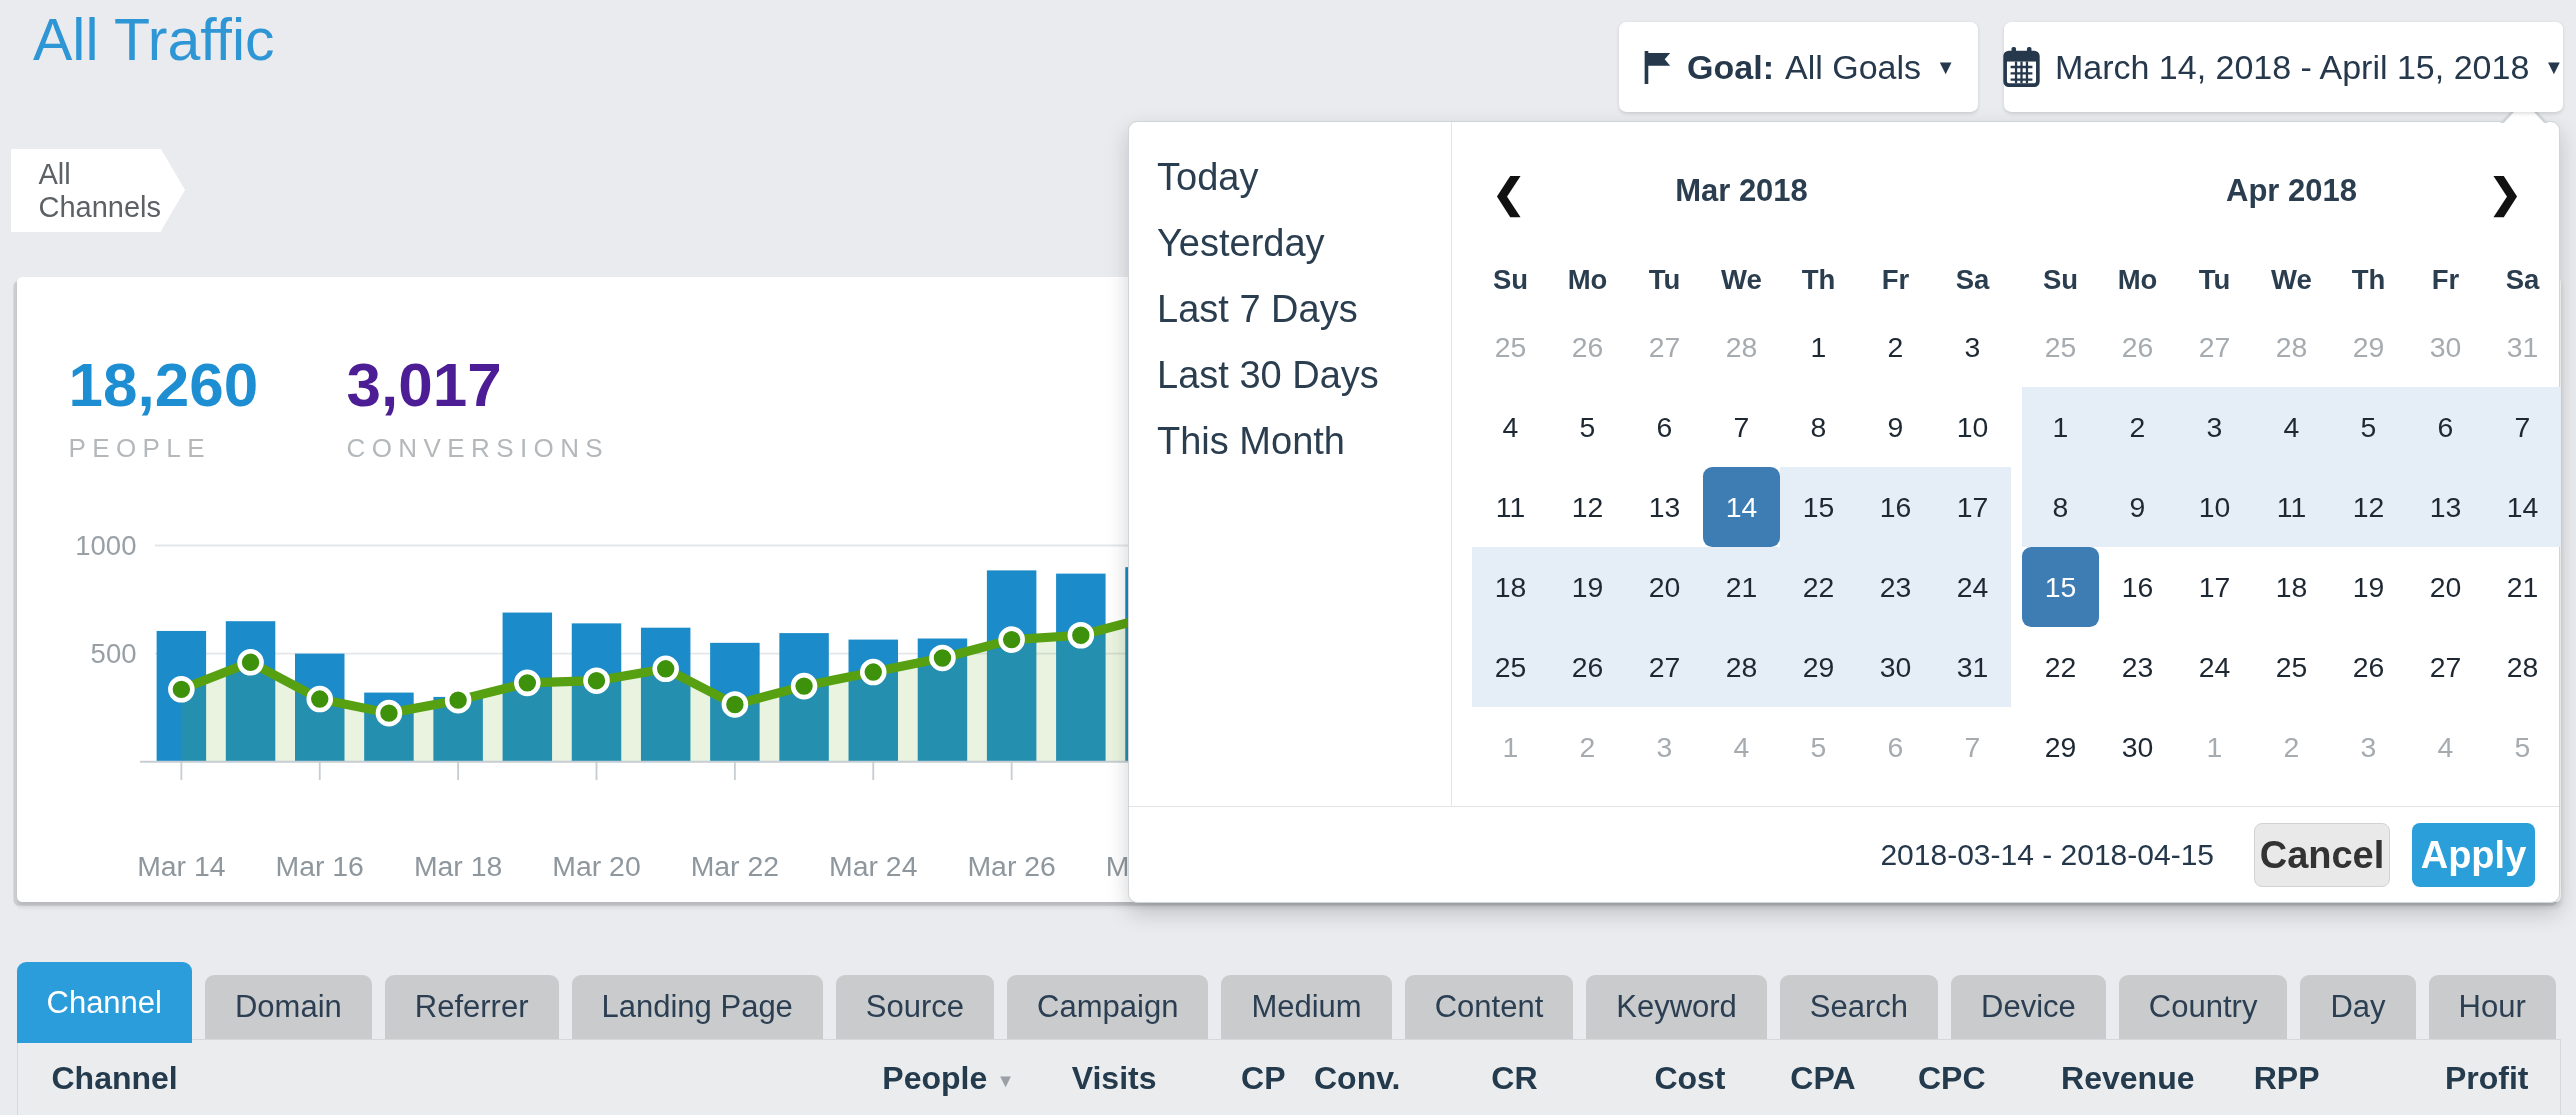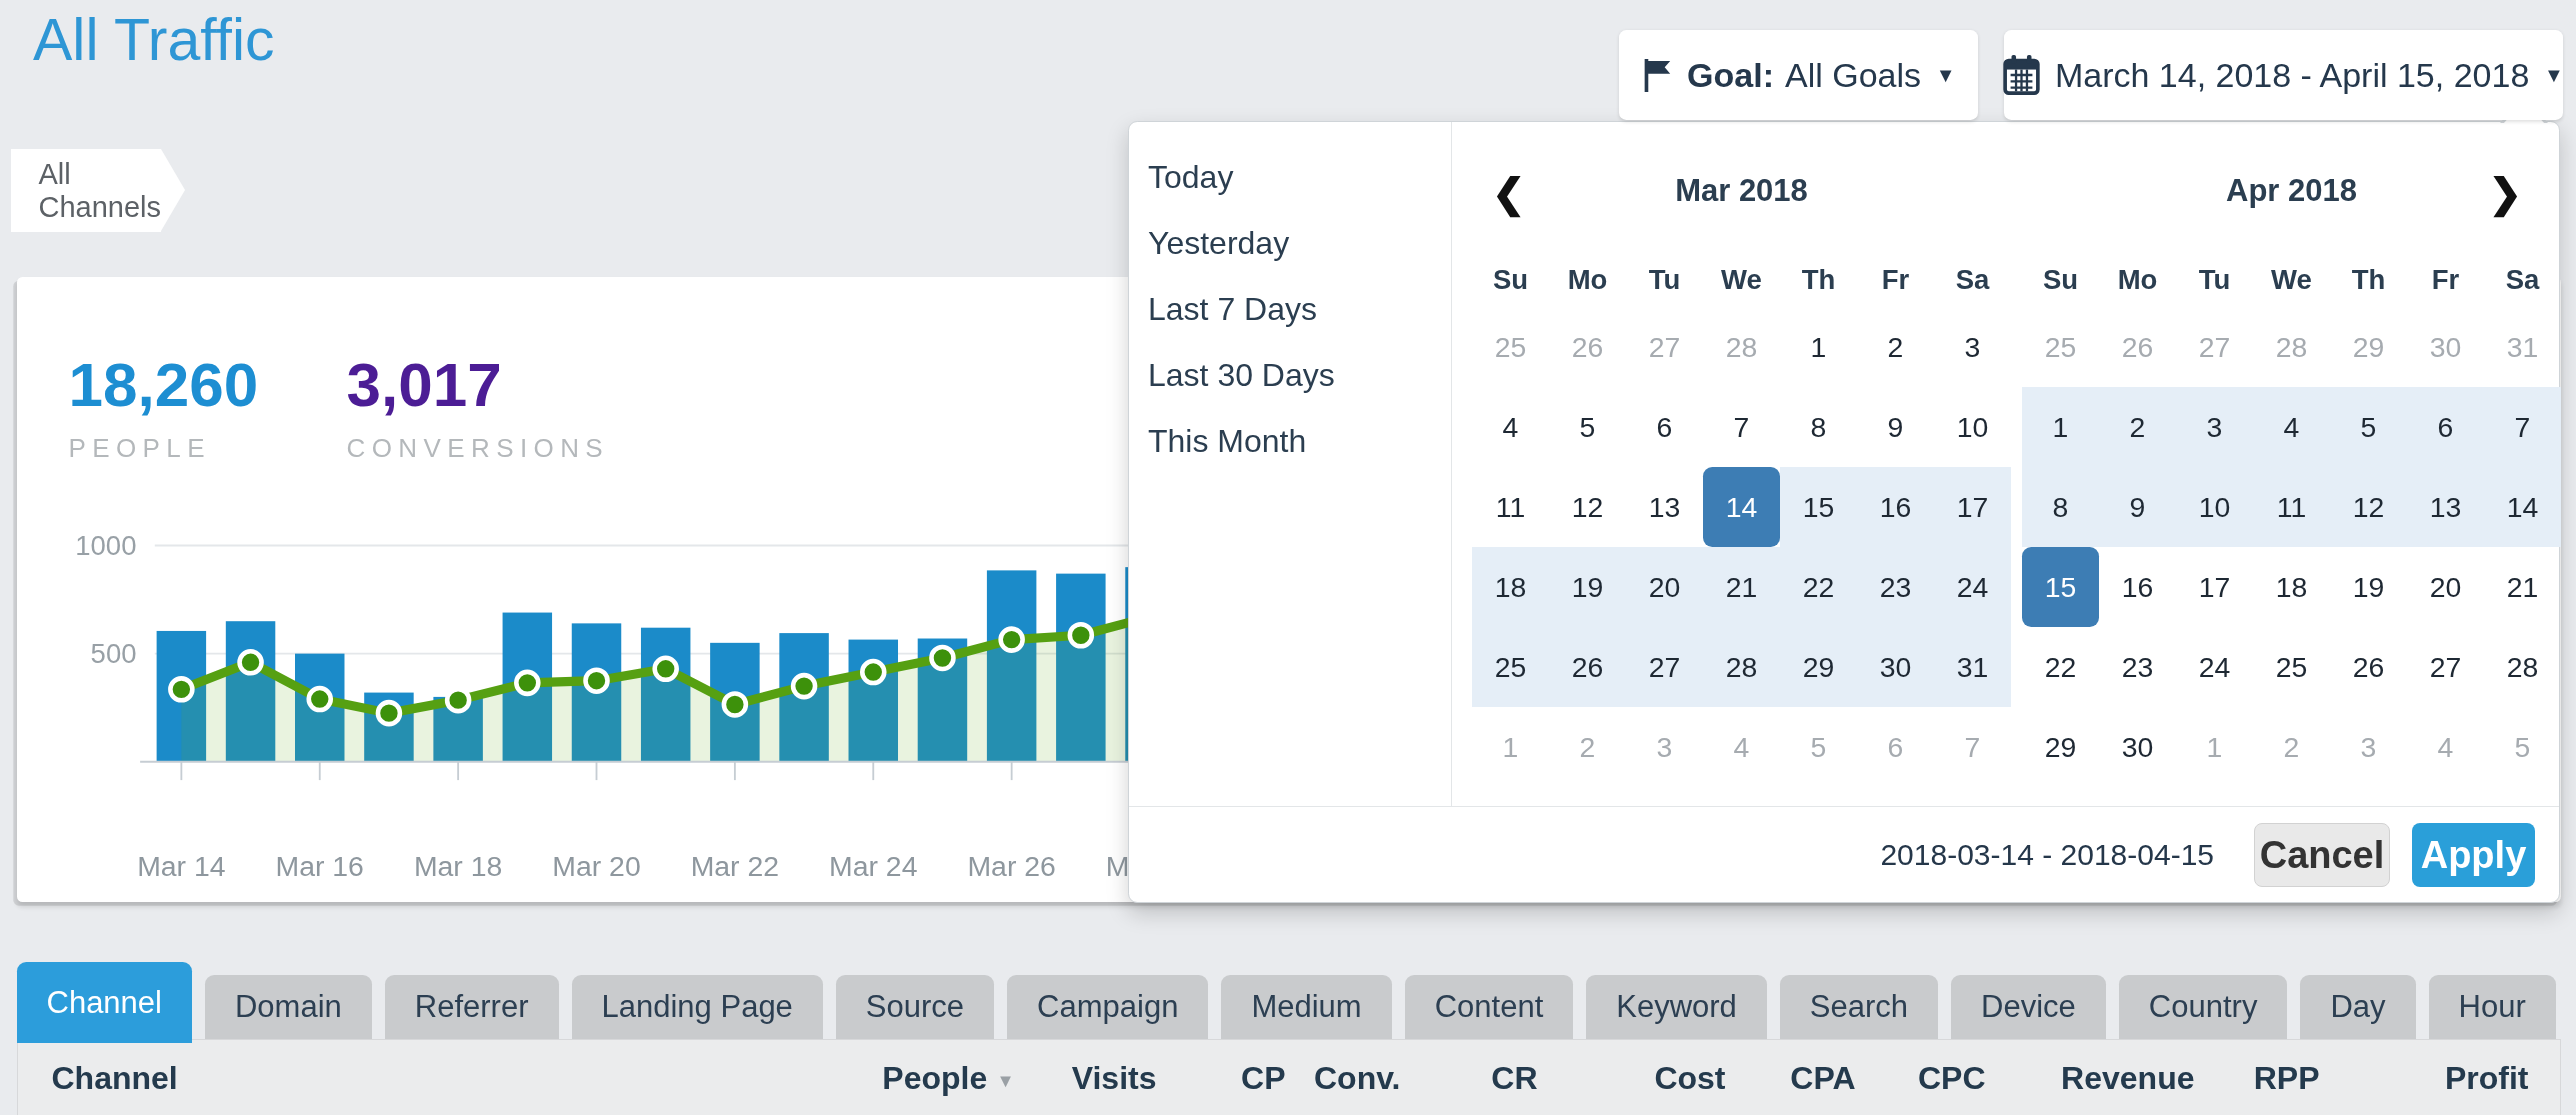--- a/index.html
+++ b/index.html
@@ -9,21 +9,21 @@
     background:#e9ebee;
     position:relative;
     color:#25384c;
   }
   
   .page-title {
     position:absolute; left:33px; top:5.5px;
     font-size:59px; font-weight:400; color:#2e96d5;
   }
   .hdr-btn {
-    position:absolute; top:30px; height:90px;
+    position:absolute; top:22px; height:90px;
     background:#fff; border-radius:7.3px;
     box-shadow:0 1.8px 3.7px rgba(0,0,0,.12);
     display:flex; align-items:center; justify-content:center;
     font-size:34px; color:#25384c; z-index:30;
     cursor:pointer; white-space:nowrap;
   }
   #goal-btn { left:1619px; width:359px; }
   #date-btn { left:2004px; width:559px; }
   .hdr-btn .bold { font-weight:700; margin-right:11px; }
   .hdr-btn .caret { font-size:20px; margin-left:14.7px; color:#25384c; }
@@ -59,22 +59,22 @@
     box-shadow:0 9.2px 22px rgba(0,0,0,.18); z-index:20;
   }
   .notch-b { position:absolute; left:2500px; top:97px; z-index:21;
     border-left:24px solid transparent; border-right:24px solid transparent;
     border-bottom:26px solid #cfd4d8; }
   .notch-w { position:absolute; left:2503px; top:101px; z-index:22;
     border-left:21px solid transparent; border-right:21px solid transparent;
     border-bottom:23px solid #fff; }
   .menu { position:absolute; left:0; top:22px; width:322px; }
   .menu-item {
-    height:66px; line-height:66px; padding-left:19px;
-    font-size:32px; color:#2b3e50; cursor:pointer;
+    height:66px; line-height:66px; padding-left:28px;
+    font-size:38px; color:#2b3e50; cursor:pointer;
   }
   .menu-item.active { background:#1f98d6; color:#fff; }
   .menu-divider { position:absolute; left:322px; top:0; width:0.9px; height:684px; background:#e3e6e8; }
   .cal-title {
     position:absolute; top:51px; font-size:31px; font-weight:700;
     color:#2b3e50; width:539px; text-align:center;
   }
   #cal-title-0 { left:343px; }
   #cal-title-1 { left:893px; }
   .cal-nav { position:absolute; top:48px; font-size:40px; font-weight:700; color:#111; cursor:pointer; }

